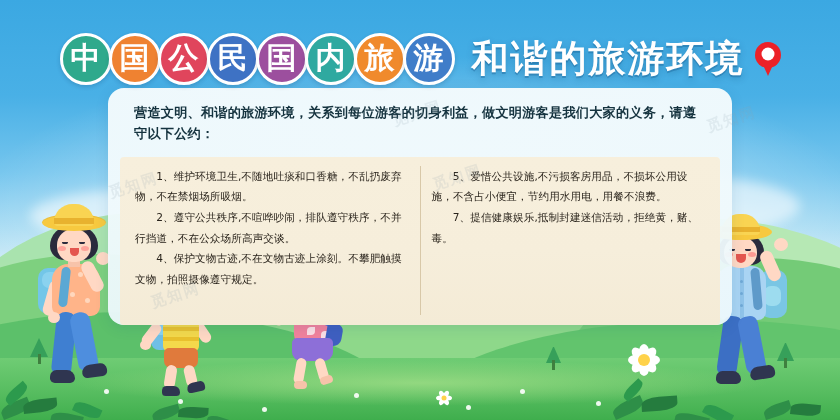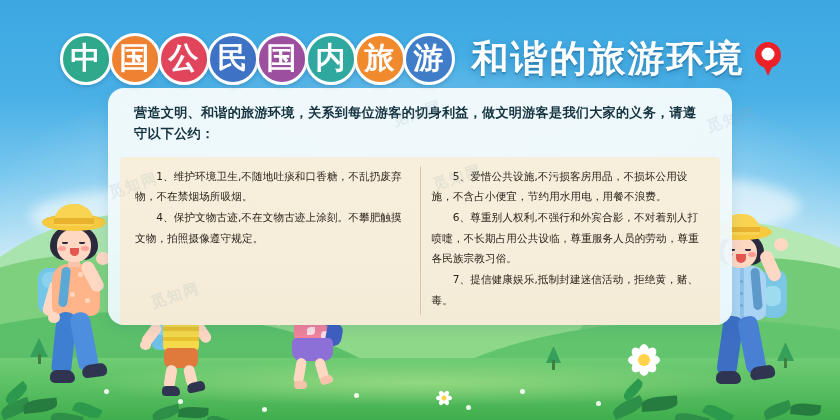--- a/index.html
+++ b/index.html
@@ -519,25 +519,25 @@
       <div class="hole"></div>
     </div>
   </div>
 
   <div class="card">
     <div class="intro">营造文明、和谐的旅游环境，关系到每位游客的切身利益，做文明游客是我们大家的义务，请遵守以下公约：</div>
 
     <div class="rules-panel">
       <div class="col left">
         <p class="rule">1、维护环境卫生,不随地吐痰和口香糖，不乱扔废弃物，不在禁烟场所吸烟。</p>
+        <p class="rule">2、遵守公共秩序,不喧哗吵闹，排队遵守秩序，不并行挡道，不在公众场所高声交谈。</p>
         <p class="rule">4、保护文物古迹,不在文物古迹上涂刻。不攀肥触摸文物，拍照摄像遵守规定。</p>
       </div>
       <div class="col right">
         <p class="rule">5、爱惜公共设施,不污损客房用品，不损坏公用设施，不含占小便宜，节约用水用电，用餐不浪费。</p>
-        <p class="rule">6、尊重别人权利,不强行和外宾合影，不对着别人打喷嚏，不长期占用公共设临，尊重服务人员的劳动，尊重各民族宗教习俗。</p>
         <p class="rule">7、提信健康娱乐,抵制封建迷信活动，拒绝黄，赌、毒。</p>
       </div>
     </div>
   </div>
 
   <div class="watermark" style="left:108px; top:176px;">觅知网</div>
   <div class="watermark" style="left:432px; top:168px;">觅知网</div>
   <div class="watermark" style="left:392px; top:104px;">觅知网</div>
   <div class="watermark" style="left:706px; top:110px;">觅知网</div>
   <div class="watermark" style="left:150px; top:286px;">觅知网</div>

